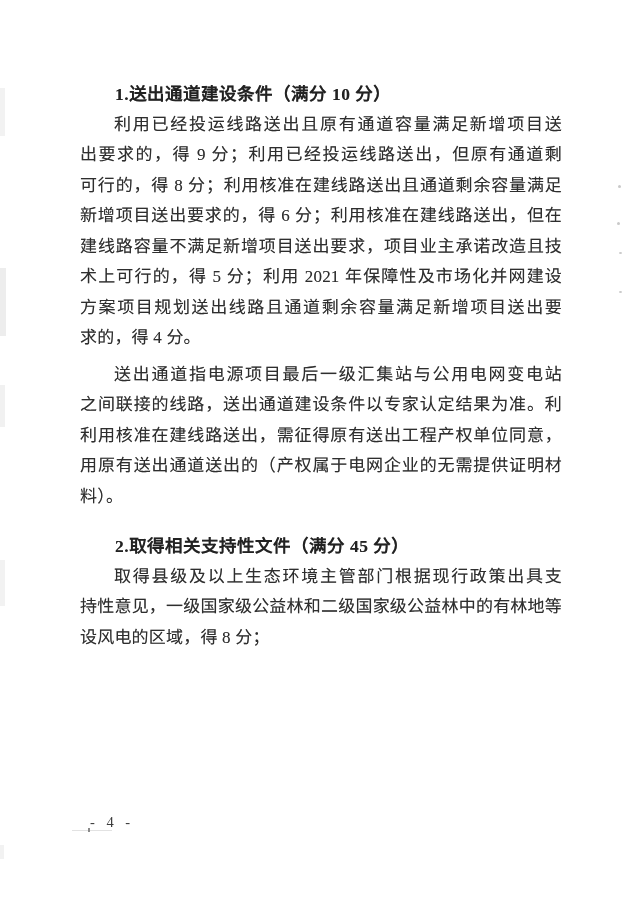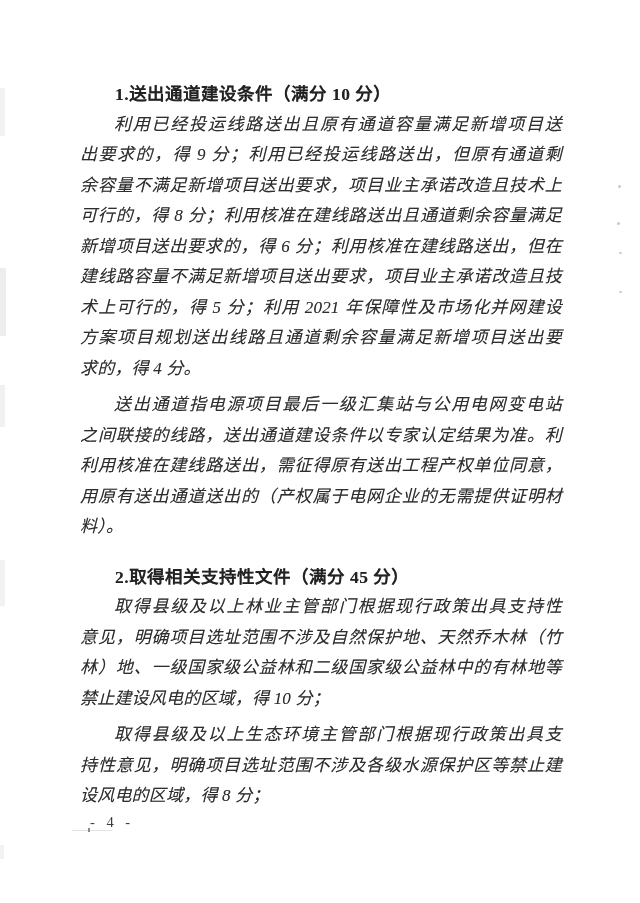--- a/index.html
+++ b/index.html
@@ -27,21 +27,21 @@
   .heading {
     font-weight: bold;
     font-size: 17.5px;
     color: #222222;
     line-height: 30.5px;
     text-indent: 2em;
     margin-top: 19px;
     letter-spacing: 0.5px;
   }
   .heading:first-child { margin-top: 0; }
-  .paragraph { margin-top: 6px; font-style: italic; }
+  .paragraph { margin-top: 6px; }
   .heading + .paragraph { margin-top: 0; }
   .line {
     line-height: 30.5px;
     letter-spacing: 0.2px;
   }
   .line.just {
     text-align: justify;
     text-align-last: justify;
   }
   .line.ind { text-indent: 2em; }
@@ -96,45 +96,38 @@
   <div class="speck" style="left:618px; top:185px; width:3px; height:3px;"></div>
   <div class="speck" style="left:617px; top:222px; width:3px; height:3px;"></div>
   <div class="speck" style="left:619px; top:252px; width:3px; height:2px;"></div>
   <div class="speck" style="left:619px; top:291px; width:3px; height:2px;"></div>
 
   <div class="content">
       <div class="heading">1.送出通道建设条件（满分 10 分）</div>
       <div class="paragraph">
         <div class="line just ind">利用已经投运线路送出且原有通道容量满足新增项目送</div>
         <div class="line just">出要求的，得 9 分；利用已经投运线路送出，但原有通道剩</div>
-        <div class="line just">余容量不满足新增项目送出要求，项目业主承诺改造且技术上</div>
         <div class="line just">可行的，得 8 分；利用核准在建线路送出且通道剩余容量满足</div>
         <div class="line just">新增项目送出要求的，得 6 分；利用核准在建线路送出，但在</div>
         <div class="line just">建线路容量不满足新增项目送出要求，项目业主承诺改造且技</div>
         <div class="line just">术上可行的，得 5 分；利用 2021 年保障性及市场化并网建设</div>
         <div class="line just">方案项目规划送出线路且通道剩余容量满足新增项目送出要</div>
         <div class="line">求的，得 4 分。</div>
       </div>
       <div class="paragraph">
         <div class="line just ind">送出通道指电源项目最后一级汇集站与公用电网变电站</div>
         <div class="line just">之间联接的线路，送出通道建设条件以专家认定结果为准。利</div>
         <div class="line just">利用核准在建线路送出，需征得原有送出工程产权单位同意，</div>
         <div class="line just">用原有送出通道送出的（产权属于电网企业的无需提供证明材</div>
         <div class="line">料）。</div>
       </div>
       <div class="heading">2.取得相关支持性文件（满分 45 分）</div>
       <div class="paragraph">
-        <div class="line just ind">取得县级及以上林业主管部门根据现行政策出具支持性</div>
-        <div class="line just">意见，明确项目选址范围不涉及自然保护地、天然乔木林（竹</div>
-        <div class="line just">林）地、一级国家级公益林和二级国家级公益林中的有林地等</div>
-        <div class="line">禁止建设风电的区域，得 10 分；</div>
-      </div>
-      <div class="paragraph">
         <div class="line just ind">取得县级及以上生态环境主管部门根据现行政策出具支</div>
-        <div class="line just">持性意见，明确项目选址范围不涉及各级水源保护区等禁止建</div>
+        <div class="line just">持性意见，一级国家级公益林和二级国家级公益林中的有林地等</div>
         <div class="line">设风电的区域，得 8 分；</div>
       </div>
     </div>
 
   <div class="footer">- 4 -</div>
   <div class="footer-smudge"></div>
   <div class="footer-tick"></div>
 
 </div>
 

